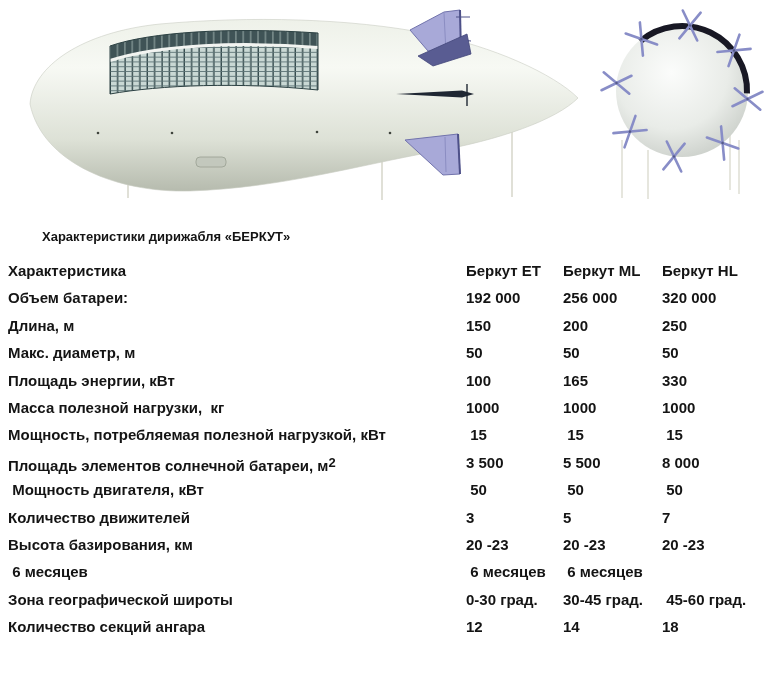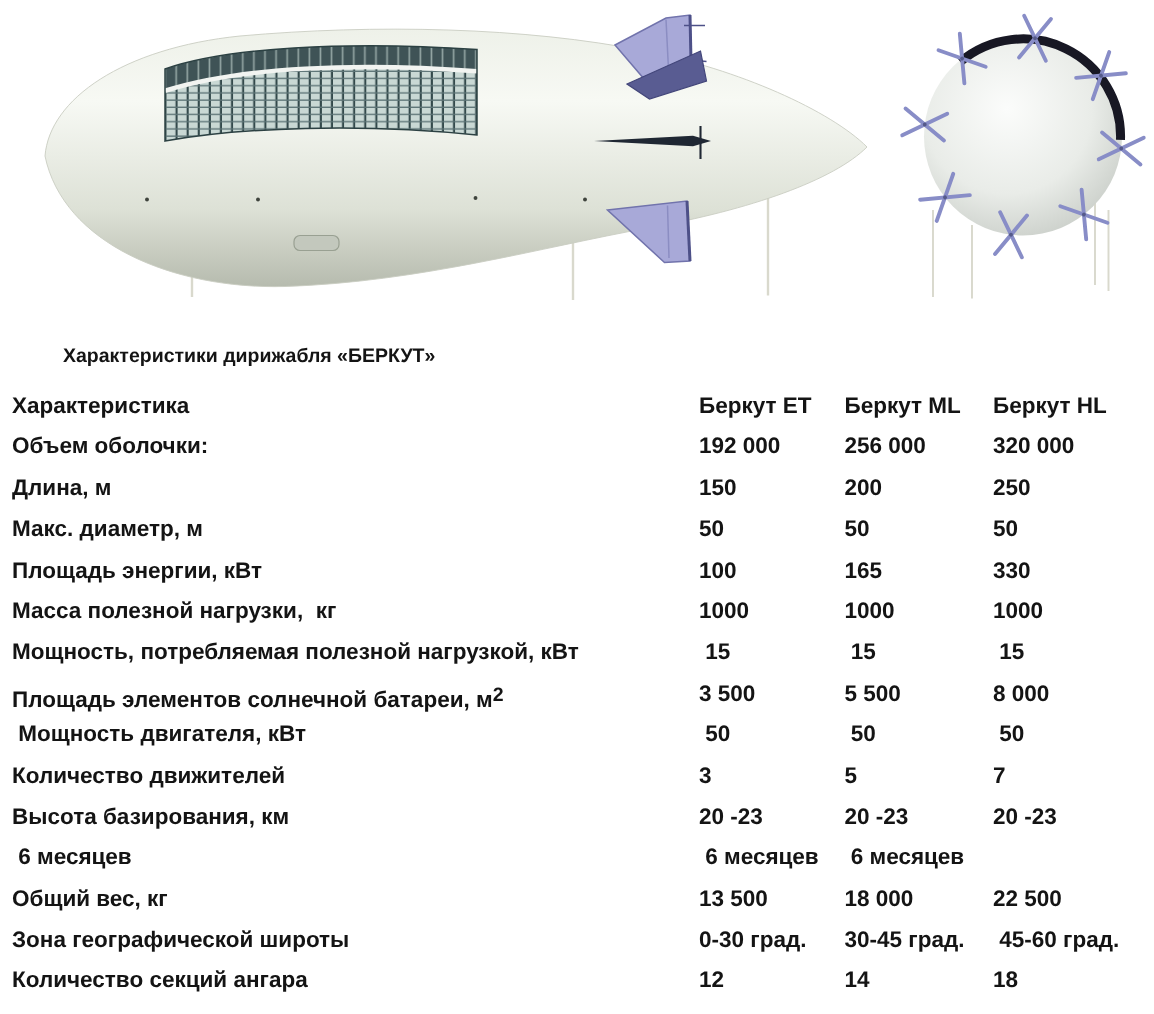--- a/index.html
+++ b/index.html
@@ -117,21 +117,21 @@
   <div id="page-title">Характеристики дирижабля «БЕРКУТ»</div>
 
   <div id="spec-table">
       <div class="t-row">
         <div class="cell">Характеристика</div>
         <div class="cell">Беркут ET</div>
         <div class="cell">Беркут ML</div>
         <div class="cell">Беркут HL</div>
       </div>
       <div class="t-row">
-        <div class="cell">Объем оболочки:</div>
+        <div class="cell">Объем батареи:</div>
         <div class="cell">192 000</div>
         <div class="cell">256 000</div>
         <div class="cell">320 000</div>
       </div>
       <div class="t-row">
         <div class="cell">Длина, м</div>
         <div class="cell">150</div>
         <div class="cell">200</div>
         <div class="cell">250</div>
       </div>
@@ -182,26 +182,20 @@
         <div class="cell">20 -23</div>
         <div class="cell">20 -23</div>
         <div class="cell">20 -23</div>
       </div>
       <div class="t-row">
         <div class="cell"> 6 месяцев</div>
         <div class="cell"> 6 месяцев</div>
         <div class="cell"> 6 месяцев</div>
       </div>
       <div class="t-row">
-        <div class="cell">Общий вес, кг</div>
-        <div class="cell">13 500</div>
-        <div class="cell">18 000</div>
-        <div class="cell">22 500</div>
-      </div>
-      <div class="t-row">
         <div class="cell">Зона географической широты</div>
         <div class="cell">0-30 град.</div>
         <div class="cell">30-45 град.</div>
         <div class="cell"> 45-60 град.</div>
       </div>
       <div class="t-row">
         <div class="cell">Количество секций ангара</div>
         <div class="cell">12</div>
         <div class="cell">14</div>
         <div class="cell">18</div>

